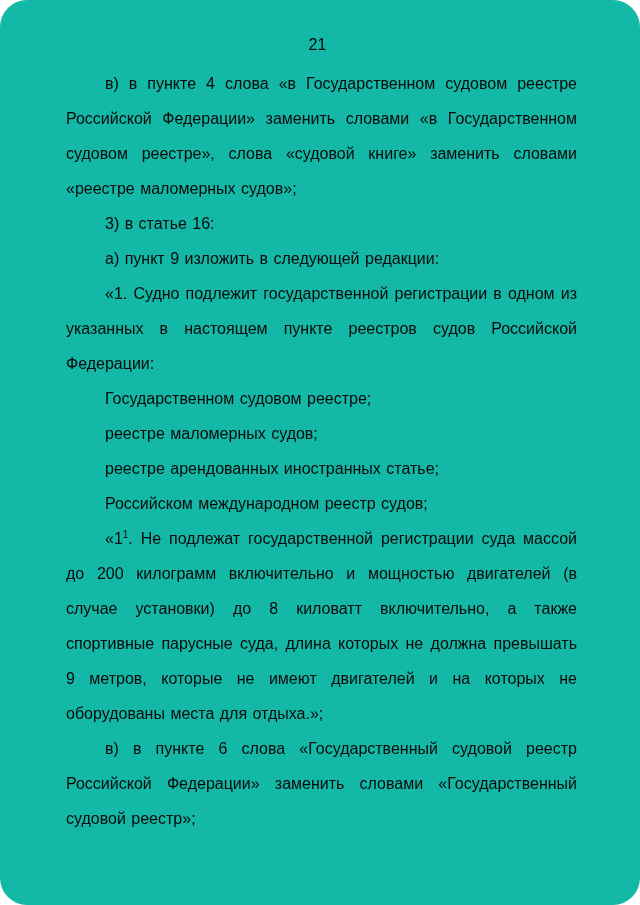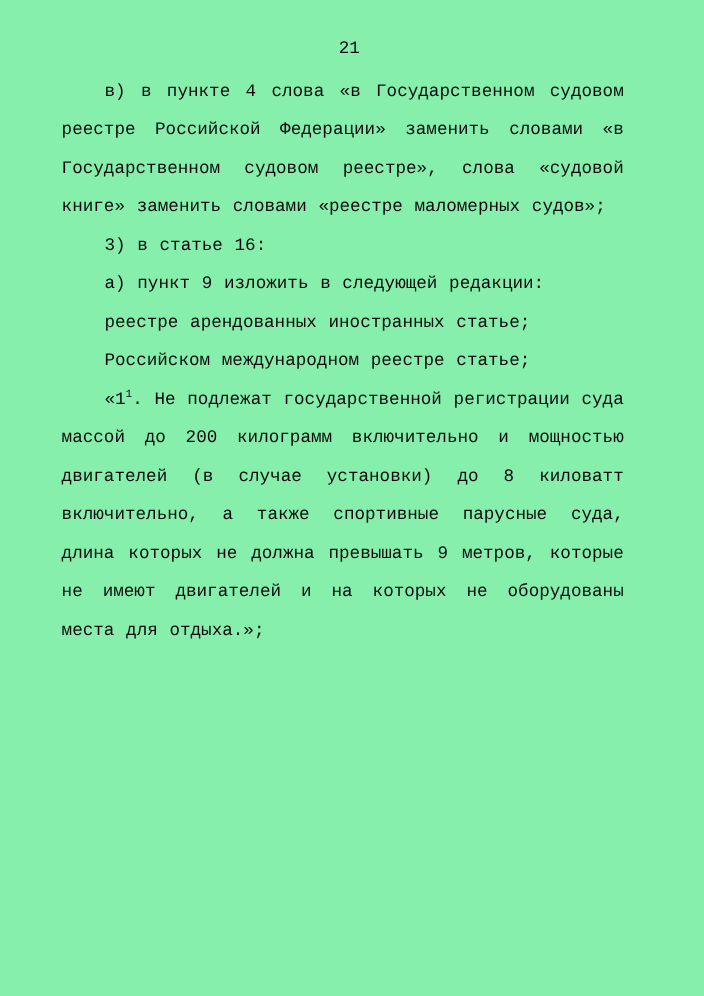--- a/index.html
+++ b/index.html
@@ -4,38 +4,39 @@
 <style>
   html, body {
     margin: 0;
     padding: 0;
     background: #ffffff;
   }
   .page {
     position: relative;
     width: 640px;
     height: 905px;
-    background: #86efac;
-    font-family: Liberation Mono, monospace;
+    background: #14b8a6;
+    font-family: Liberation Sans, sans-serif;
     color: #0a0a0a;
     overflow: hidden;
+    border-radius: 27px;
   }
   .page-number {
     position: absolute;
     top: 27px;
     left: 62px;
     width: 511px;
     text-align: center;
     font-size: 16px;
     line-height: 35px;
   }
   .content {
     position: absolute;
     top: 66px;
-    left: 56px;
+    left: 66px;
     width: 511px;
     font-size: 16px;
   }
   .content p {
     margin: 0;
     text-indent: 39px;
     text-align: justify;
     line-height: 35px;
     word-spacing: 1px;
   }
@@ -47,17 +48,21 @@
 </style>
 </head>
 <body>
 
 <div class="page">
   <div class="page-number">21</div>
   <div class="content" id="paragraphs">
       <p><span>в) в пункте 4  слова «в Государственном судовом реестре Российской Федерации» заменить словами «в Государственном судовом реестре», слова «судовой книге» заменить словами «реестре маломерных судов»;</span></p>
       <p><span>3) в статье 16:</span></p>
       <p><span>а) пункт 9 изложить в следующей редакции:</span></p>
+      <p><span>«1. Судно подлежит государственной регистрации в одном из указанных в настоящем пункте реестров судов Российской Федерации:</span></p>
+      <p><span>Государственном судовом реестре;</span></p>
+      <p><span>реестре маломерных судов;</span></p>
       <p><span>реестре арендованных иностранных статье;</span></p>
-      <p><span>Российском международном реестре статье;</span></p>
+      <p><span>Российском международном реестр судов;</span></p>
       <p><span>«1</span><sup>1</sup><span>. Не подлежат государственной регистрации суда массой до 200 килограмм включительно и мощностью двигателей (в случае установки) до 8 киловатт включительно, а также спортивные парусные суда, длина которых не должна превышать 9 метров, которые не имеют двигателей и на которых не оборудованы места для отдыха.»;</span></p>
+      <p><span>в) в пункте 6 слова «Государственный судовой реестр Российской Федерации» заменить словами «Государственный судовой реестр»;</span></p>
     </div>
 </div>
 
 </body></html>

